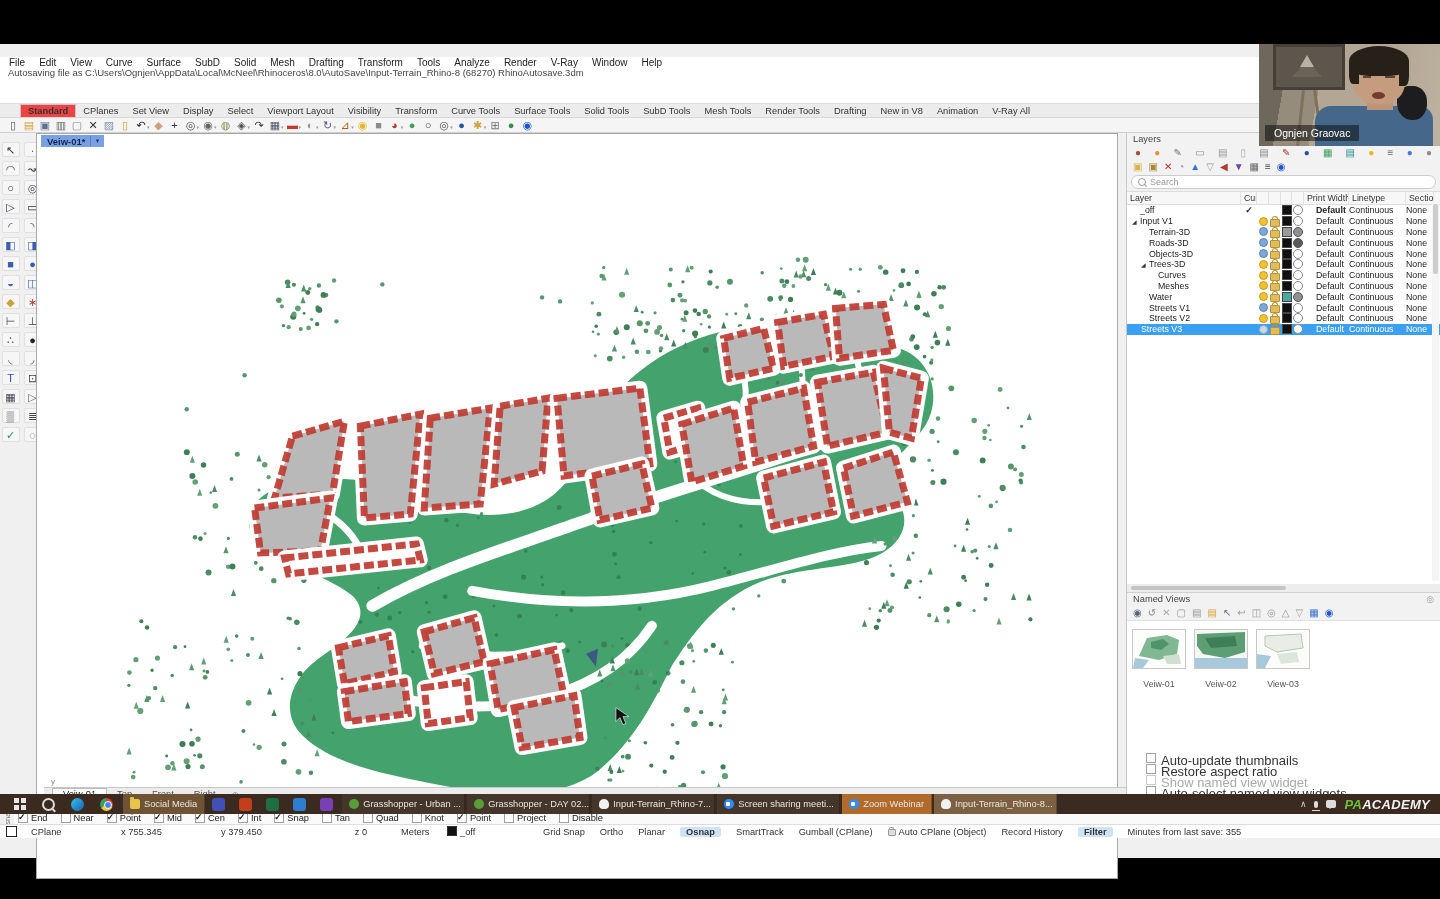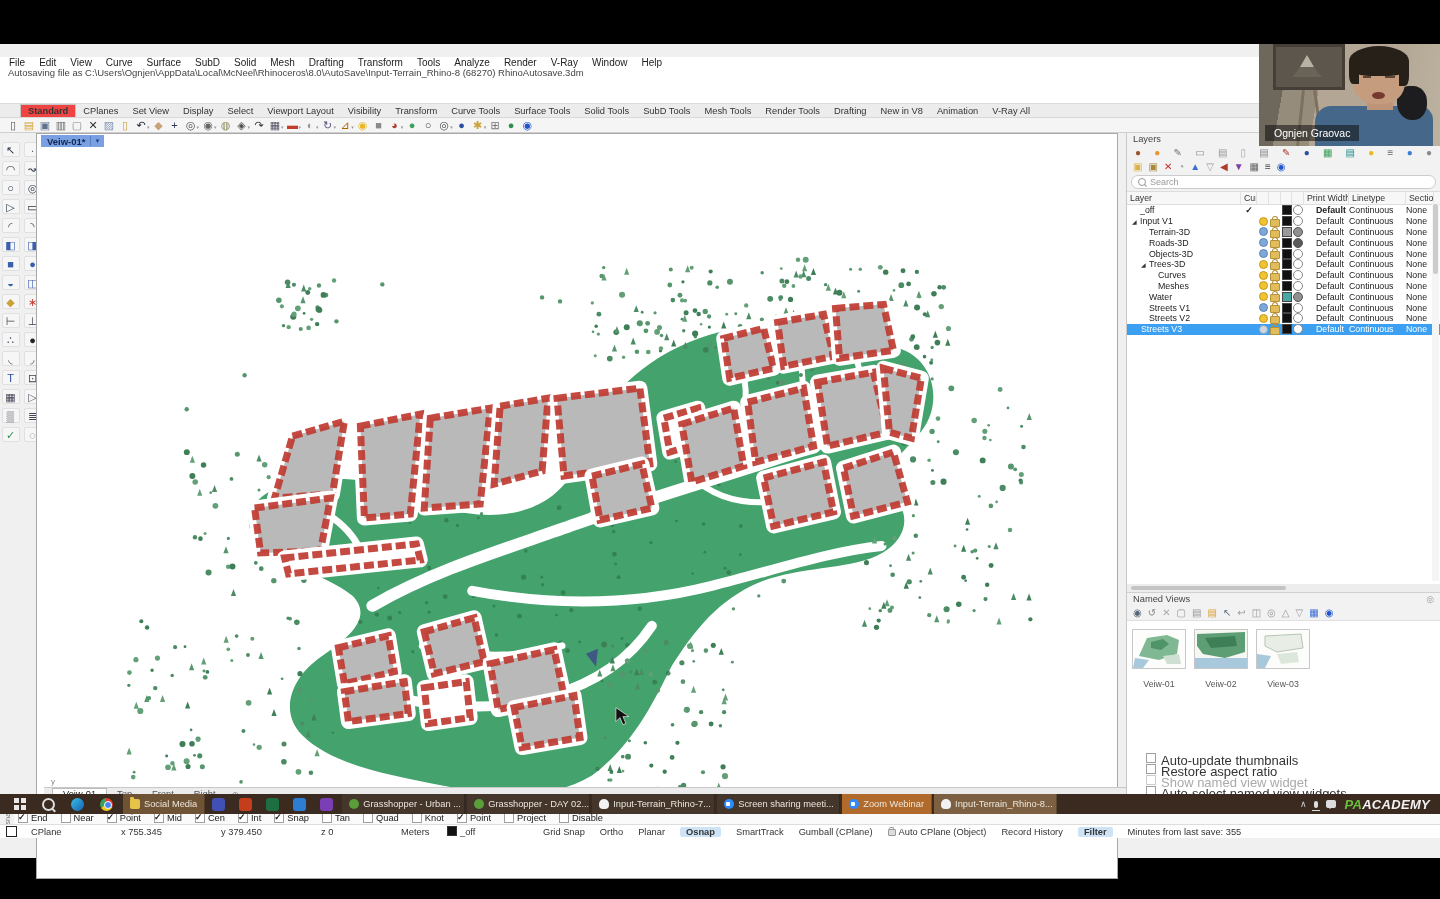--- a/index.html
+++ b/index.html
@@ -1439,21 +1439,21 @@
       <span class="oflt">
         <span class="cb"></span>
         <span>Disable</span>
       </span>
     </div>
   <div id="statusrow">
       <span class="sic"></span>
       <span class="sleft" style="width: 90px;"><span>CPlane</span></span>
       <span class="sleft" style="width: 100px;"><span>x 755.345</span></span>
       <span class="sleft" style="width: 100px;"><span>y 379.450</span></span>
-      <span class="sleft" style="width: 80px;"><span>z 0</span></span>
+      <span class="sleft" style="width: 80px; text-align: center;"><span>z 0</span></span>
       <span class="sleft" style="width: 46px;"><span>Meters</span></span>
       <span class="sleft" style="width: 96px;"><span class="swatch" style="background: rgb(17, 17, 17);"></span><span>_off</span></span>
       <span class="stog">
         <span>Grid Snap</span>
       </span>
       <span class="stog">
         <span>Ortho</span>
       </span>
       <span class="stog">
         <span>Planar</span>

